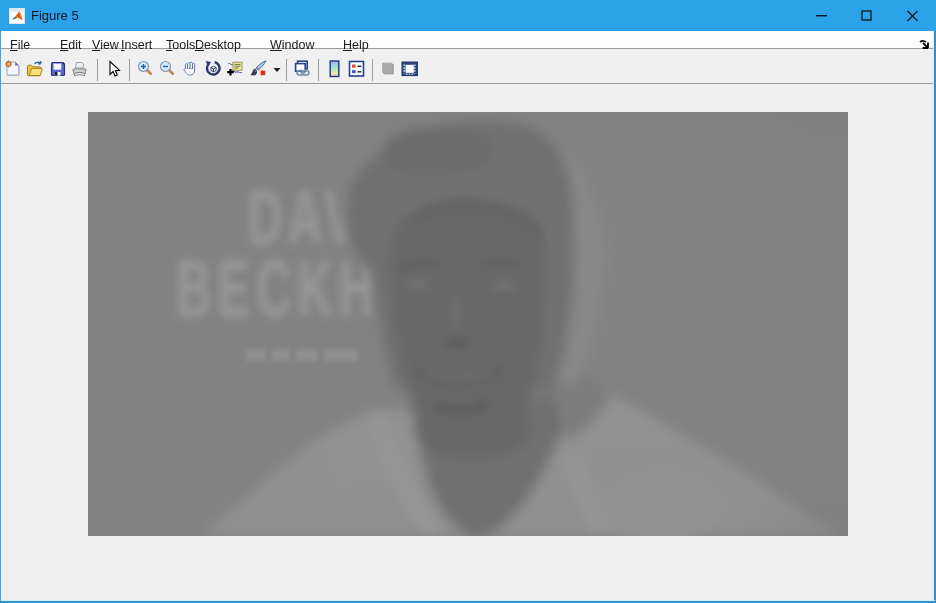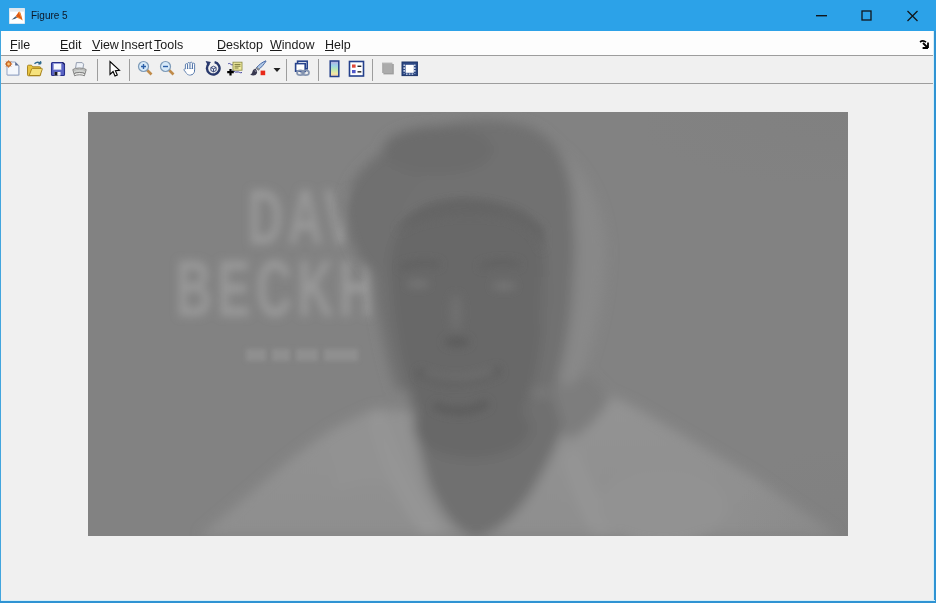--- a/index.html
+++ b/index.html
@@ -1,22 +1,22 @@
 <!DOCTYPE html>
 <html><head>
 <meta charset="utf-8">
 <style>
 *{margin:0;padding:0;box-sizing:border-box}
 html,body{width:936px;height:603px;overflow:hidden;font-family:"Liberation Sans",sans-serif}
 #win{position:absolute;left:0;top:0;width:936px;height:603px;background:#f0f0f0}
 #title{position:absolute;left:0;top:0;width:936px;height:31px;background:#2ca2e8}
 #ticon{position:absolute;left:9px;top:8px;width:16px;height:16px}
-#ttext{position:absolute;left:31px;top:0;height:31px;line-height:31px;font-size:10px;color:#0d1726}
+#ttext{position:absolute;left:31px;top:0;height:31px;line-height:31px;font-size:13px;color:#0d1726}
 #ctrls{position:absolute;right:0;top:0;height:31px}
-#menubar{position:absolute;left:1px;top:31px;width:934px;height:25px;background:#fdfdfd;border-bottom:1px solid #9d9d9d}
+#menubar{position:absolute;left:1px;top:31px;width:934px;height:18px;background:#fdfdfd;border-bottom:1px solid #9d9d9d}
 .mi{position:absolute;top:2px;height:24px;line-height:24px;font-size:12.5px;color:#1a1a1a}
 .mi u{text-decoration:underline}
 #toolbar{position:absolute;left:1px;top:57px;width:934px;height:27px;background:#f0f0f0;border-bottom:1px solid #9d9d9d}
 .ti{position:absolute;top:3px;width:17px;height:18px}
 .sep{position:absolute;top:2px;width:1px;height:22px;background:#9d9d9d}
 #canvas{position:absolute;left:1px;top:84px;width:933px;height:516px;background:#f0f0f0}
 #photo{position:absolute;left:88px;top:112px;width:760px;height:424px}
 #lb{position:absolute;left:0;top:31px;width:1px;height:572px;background:#41a5de}
 #rb1{position:absolute;right:2px;top:31px;width:1px;height:572px;background:#d5eff9}
 #rb2{position:absolute;right:0;top:31px;width:2px;height:572px;background:#2f93d3}
@@ -41,24 +41,24 @@
       <rect x="82" y="11" width="9" height="9" fill="none" stroke="#10161c" stroke-width="1.3"></rect>
       <path d="M127.5 11 L137.5 21 M137.5 11 L127.5 21" stroke="#10161c" stroke-width="1.3"></path>
     </svg>
   </div>
 
   <div id="menubar">
     <div class="mi" style="left:9px"><u>F</u>ile</div>
     <div class="mi" style="left:59px"><u>E</u>dit</div>
     <div class="mi" style="left:91px"><u>V</u>iew</div>
     <div class="mi" style="left:120px"><u>I</u>nsert</div>
-    <div class="mi" style="left:153px"><u>T</u>ools</div>
-    <div class="mi" style="left:216px"><u>D</u>esktop</div>
+    <div class="mi" style="left:165px"><u>T</u>ools</div>
+    <div class="mi" style="left:194px"><u>D</u>esktop</div>
     <div class="mi" style="left:269px"><u>W</u>indow</div>
-    <div class="mi" style="left:324px"><u>H</u>elp</div>
+    <div class="mi" style="left:342px"><u>H</u>elp</div>
     <svg style="position:absolute;right:5px;top:8px" width="11" height="11" viewBox="0 0 11 11">
       <path d="M1 3 C3 1.5 5 1.5 7 3.2" fill="none" stroke="#000" stroke-width="1.6"></path>
       <path d="M4 4 L9 9 M9 9 L9 3.6 M9 9 L3.6 9" stroke="#000" stroke-width="1.8" fill="none"></path>
     </svg>
   </div>
 
   <div id="toolbar">
 
     <svg class="ti" style="left:4px" viewBox="0 0 17 18">
       <path d="M2.6 2.5 h8.2 l3.6 3.6 v9.4 h-11.8 z" fill="#a8b4cc"></path>

